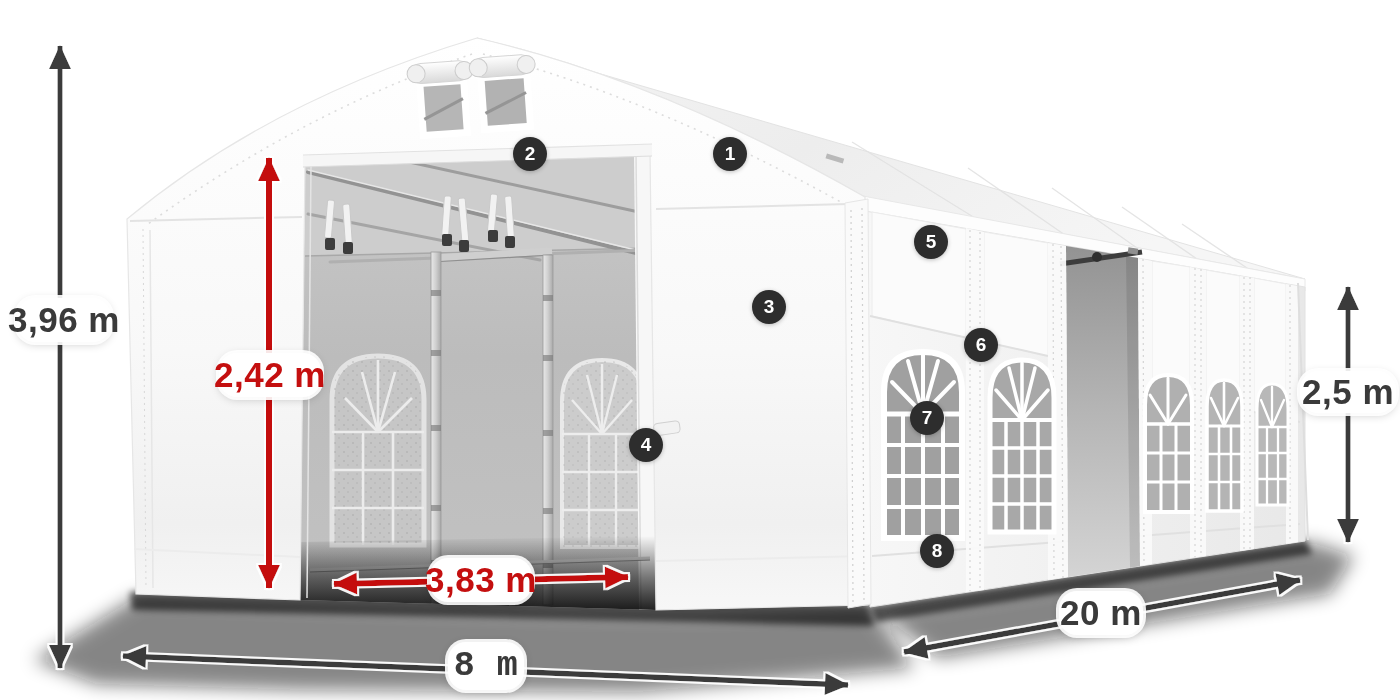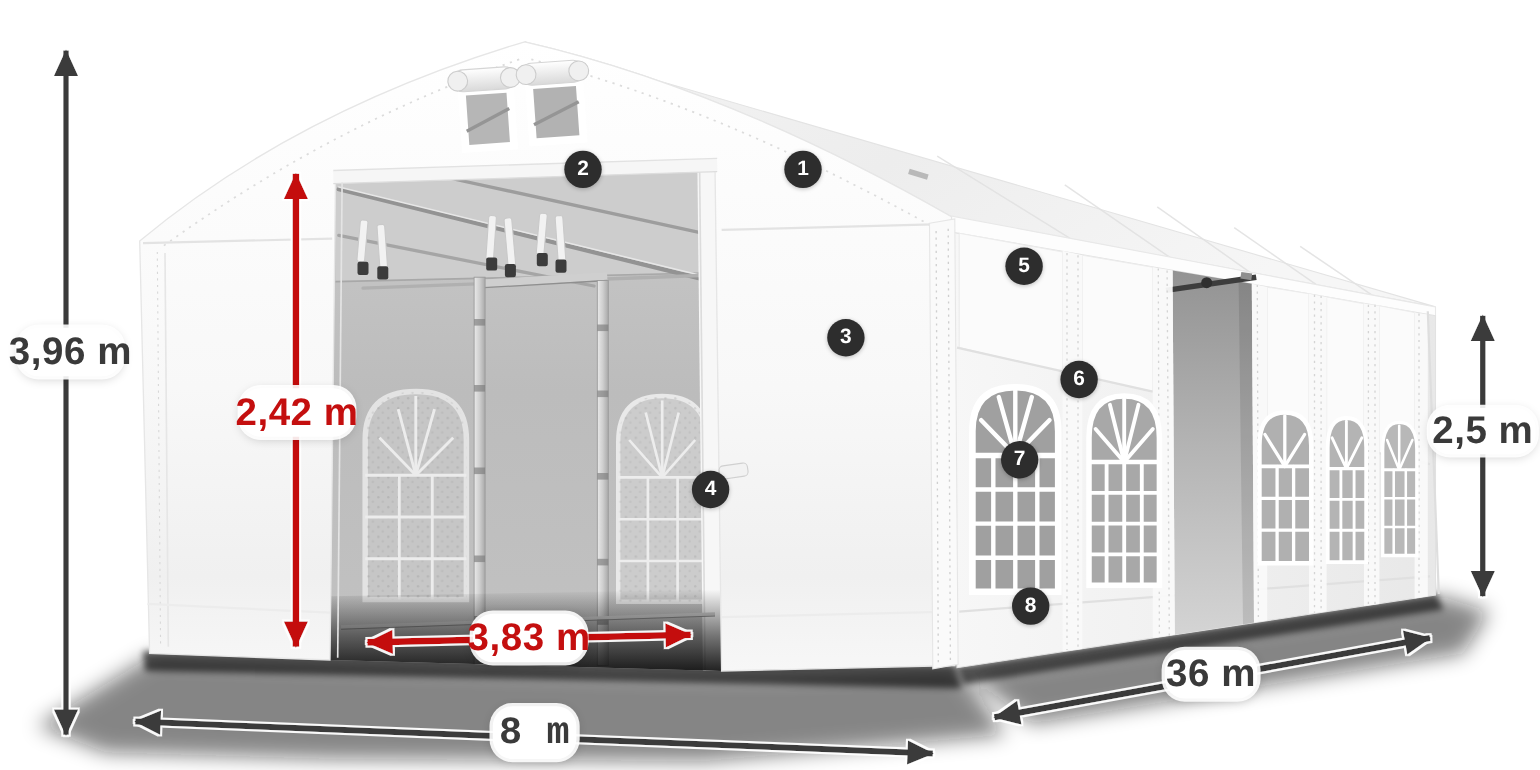--- a/index.html
+++ b/index.html
@@ -425,21 +425,21 @@
     <g>
       <line x1="1348" y1="287" x2="1348" y2="542" stroke="#3a3a3a" stroke-width="5" marker-start="url(#mDark)" marker-end="url(#mDark)"></line>
     </g>
   </g>
 </svg>
 
   <div class="pill" style="left:64px;top:320px;width:94px;height:44px;">3,96 m</div>
   <div class="pill red" style="left:270px;top:375px;width:102px;height:44px;">2,42 m</div>
   <div class="pill red" style="left:481px;top:580px;width:102px;height:44px;">3,83 m</div>
   <div class="pill" style="left:486px;top:666px;width:76px;height:48px;font-family:Liberation Mono, monospace;">8 m</div>
-  <div class="pill" style="left:1101px;top:613px;width:84px;height:44px;">36 m</div>
+  <div class="pill" style="left:1101px;top:613px;width:84px;height:44px;">20 m</div>
   <div class="pill" style="left:1348px;top:392px;width:96px;height:42px;">2,5 m</div>
 
   <div class="badge" style="left:730px;top:154px;">1</div>
   <div class="badge" style="left:530px;top:154px;">2</div>
   <div class="badge" style="left:769px;top:307px;">3</div>
   <div class="badge" style="left:646px;top:445px;">4</div>
   <div class="badge" style="left:931px;top:242px;">5</div>
   <div class="badge" style="left:981px;top:345px;">6</div>
   <div class="badge" style="left:927px;top:418px;">7</div>
   <div class="badge" style="left:937px;top:551px;">8</div>

